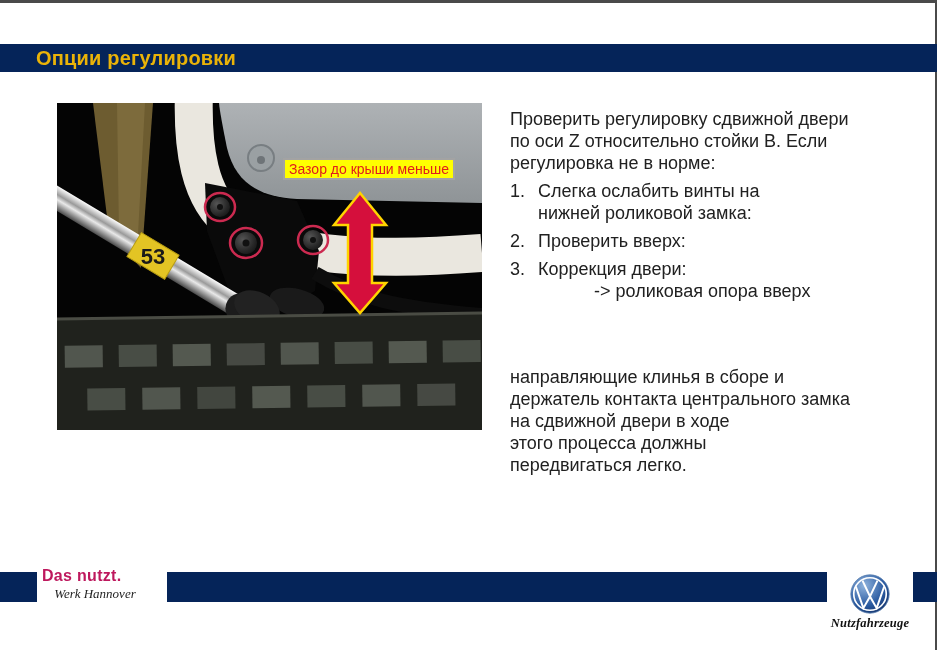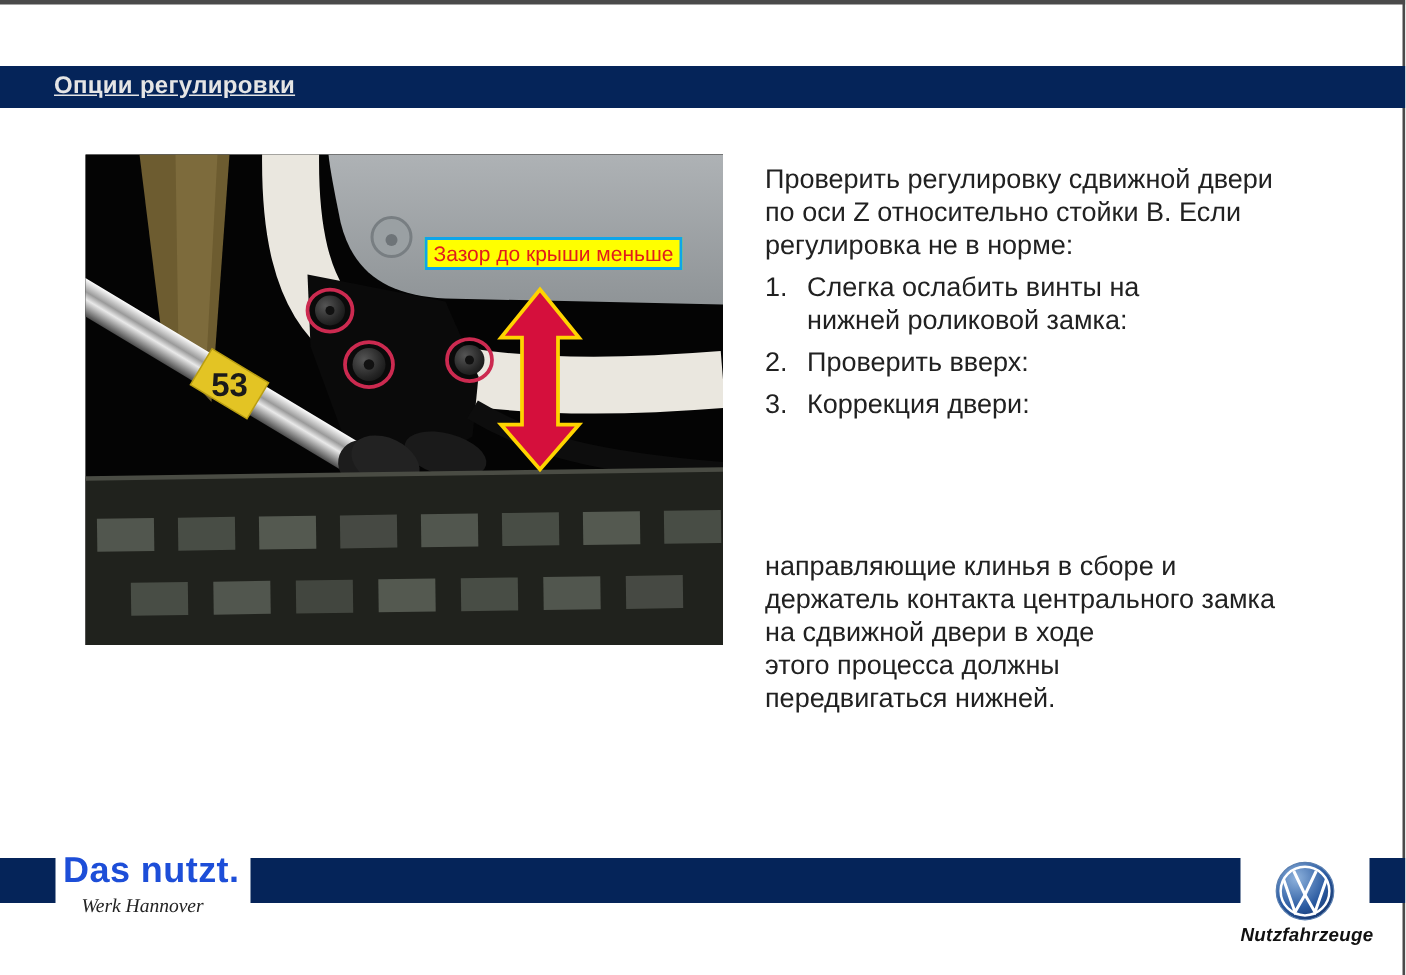--- a/index.html
+++ b/index.html
@@ -22,37 +22,36 @@
     width: 2px; height: 650px;
     background: #4a4a4a;
   }
   .header-bar {
     position: absolute; left: 0; top: 44px;
     width: 937px; height: 28px;
     background: #052459;
     display: flex; align-items: center;
   }
   .header-bar .title {
-    color: #e5e5e5;
-    font-size: 16px;
+    color: #eab308;
+    font-size: 20px;
     font-weight: bold;
     padding-left: 36px;
     letter-spacing: 0.2px;
-    text-decoration: underline;
   }
   .photo-wrap {
     position: absolute; left: 57px; top: 103px;
     width: 425px; height: 327px;
     background: #000;
   }
   .photo-wrap svg { display: block; }
   .gap-label {
     position: absolute;
     background: #ffff00;
-    border: 2px solid #0ea5e9;
+    border: 2px solid #a3a3a3;
     color: #e11c1c;
     font-size: 14px;
     line-height: 1.15;
     padding: 1px 4px;
     white-space: nowrap;
     text-align: center;
   }
   .gap-label.top { left: 226px; top: 55px; }
   .gap-label.bottom { left: 226px; top: 220px; }
 
@@ -91,40 +90,41 @@
     width: 937px; height: 30px;
     background: #052459;
   }
   .slogan-box {
     position: absolute; left: 37px; top: 562px;
     width: 130px; height: 47px;
     background: #ffffff;
     padding-top: 5px;
   }
   .slogan {
-    font-size: 24px;
-    font-weight: bold;
-    color: #1d4ed8;
+    font-size: 16px;
+    font-weight: bold;
+    color: #be185d;
     padding-left: 5px;
     letter-spacing: 0.3px;
   }
   .plant {
     font-family: "Liberation Serif", serif;
     font-style: italic;
     font-size: 13px;
     color: #222;
     text-align: center;
     padding-right: 14px;
     margin-top: 1px;
   }
   .brand-box {
     position: absolute; left: 827px; top: 566px;
     width: 86px; height: 68px;
     background: #ffffff;
     text-align: center;
+    font-family: Liberation Serif, serif;
   }
   .brand-box svg.vw { display: block; margin: 8px auto 2px auto; }
   .brand-name {
     font-size: 12.5px;
     font-weight: bold;
     font-style: italic;
     color: #111;
     letter-spacing: 0.2px;
   }
 </style>
@@ -232,28 +232,29 @@
 нижней роликовой замка:</span>
     </div>
     <div class="step">
       <span class="num">2.</span>
       <span class="stext">Проверить вверх:</span>
     </div>
     <div class="step">
       <span class="num">3.</span>
       <span class="stext">Коррекция двери:</span>
     </div>
+    <div class="substep">-&gt; роликовая опора вверх</div>
   </div>
 
   <div class="confirmation">
     <div class="confirm-body">направляющие клинья в сборе и
 держатель контакта центрального замка
 на сдвижной двери в ходе
 этого процесса должны
-передвигаться нижней.</div>
+передвигаться легко.</div>
   </div>
 
   <div class="footer-bar"></div>
 
   <div class="slogan-box">
     <div class="slogan">Das nutzt.</div>
     <div class="plant">Werk Hannover</div>
   </div>
 
   <div class="brand-box">

